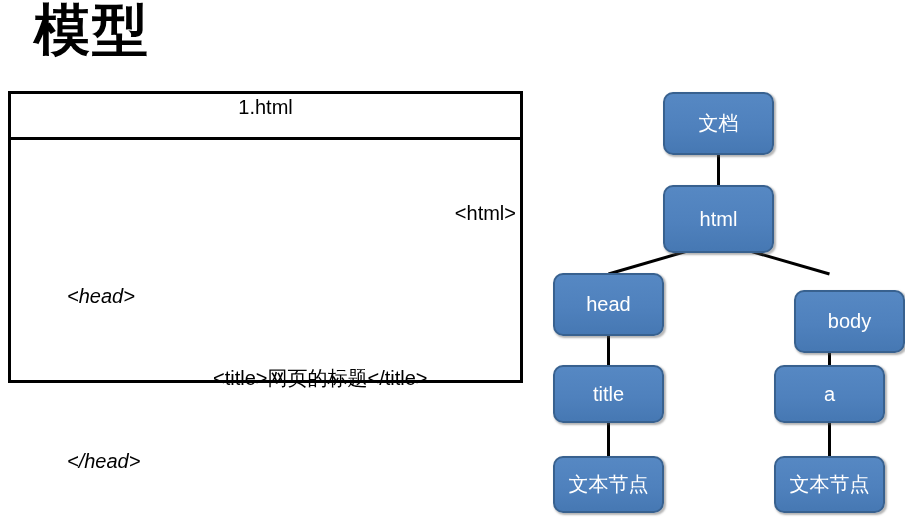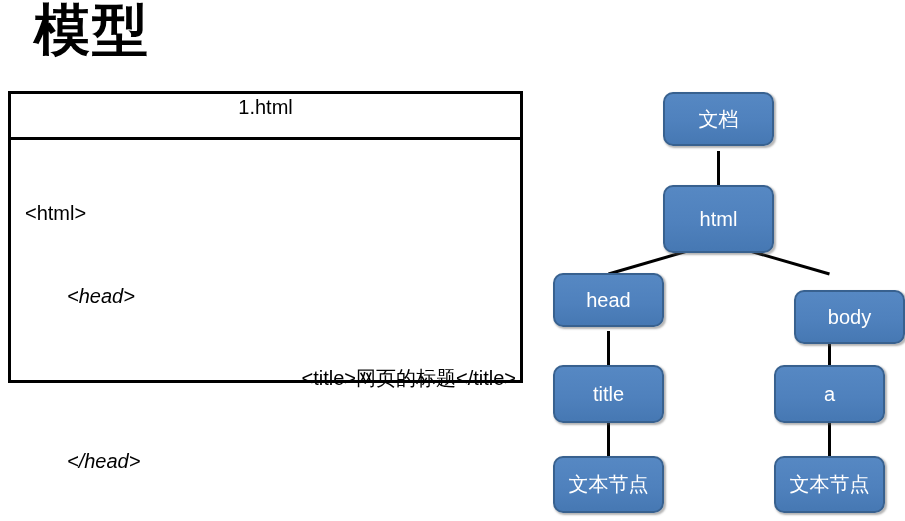--- a/index.html
+++ b/index.html
@@ -41,34 +41,34 @@
     line-height: 27px;
     padding-bottom: 16px;
   }
   .code-body {
     padding: 5px 4px 0 14px;
     font-size: 20px;
     line-height: 27.5px;
     white-space: pre;
   }
   .code-line { height: 27.5px; }
-  .ind-0 { margin-left: 0; }
+  .ind-0 { margin-left: 0; text-align: right; }
   .ind-1 { margin-left: 42px; font-style: italic; }
-  .ind-2 { margin-left: 188px; text-align: right; }
+  .ind-2 { margin-left: 188px; }
 
   
   .tree-connectors {
     position: absolute;
     left: 0; top: 0;
     width: 905px; height: 521px;
   }
   .node {
     position: absolute;
     width: 111px;
-    height: 54px;
+    height: 63px;
     background: linear-gradient(180deg, #5688c3 0%, #4f81bd 55%, #4678b3 100%);
     border: 2px solid #38618f;
     border-radius: 10px;
     color: #fff;
     display: flex;
     align-items: center;
     justify-content: center;
     font-size: 20px;
     box-shadow: 1.5px 1.5px 2px rgba(90,90,90,0.45);
   }

